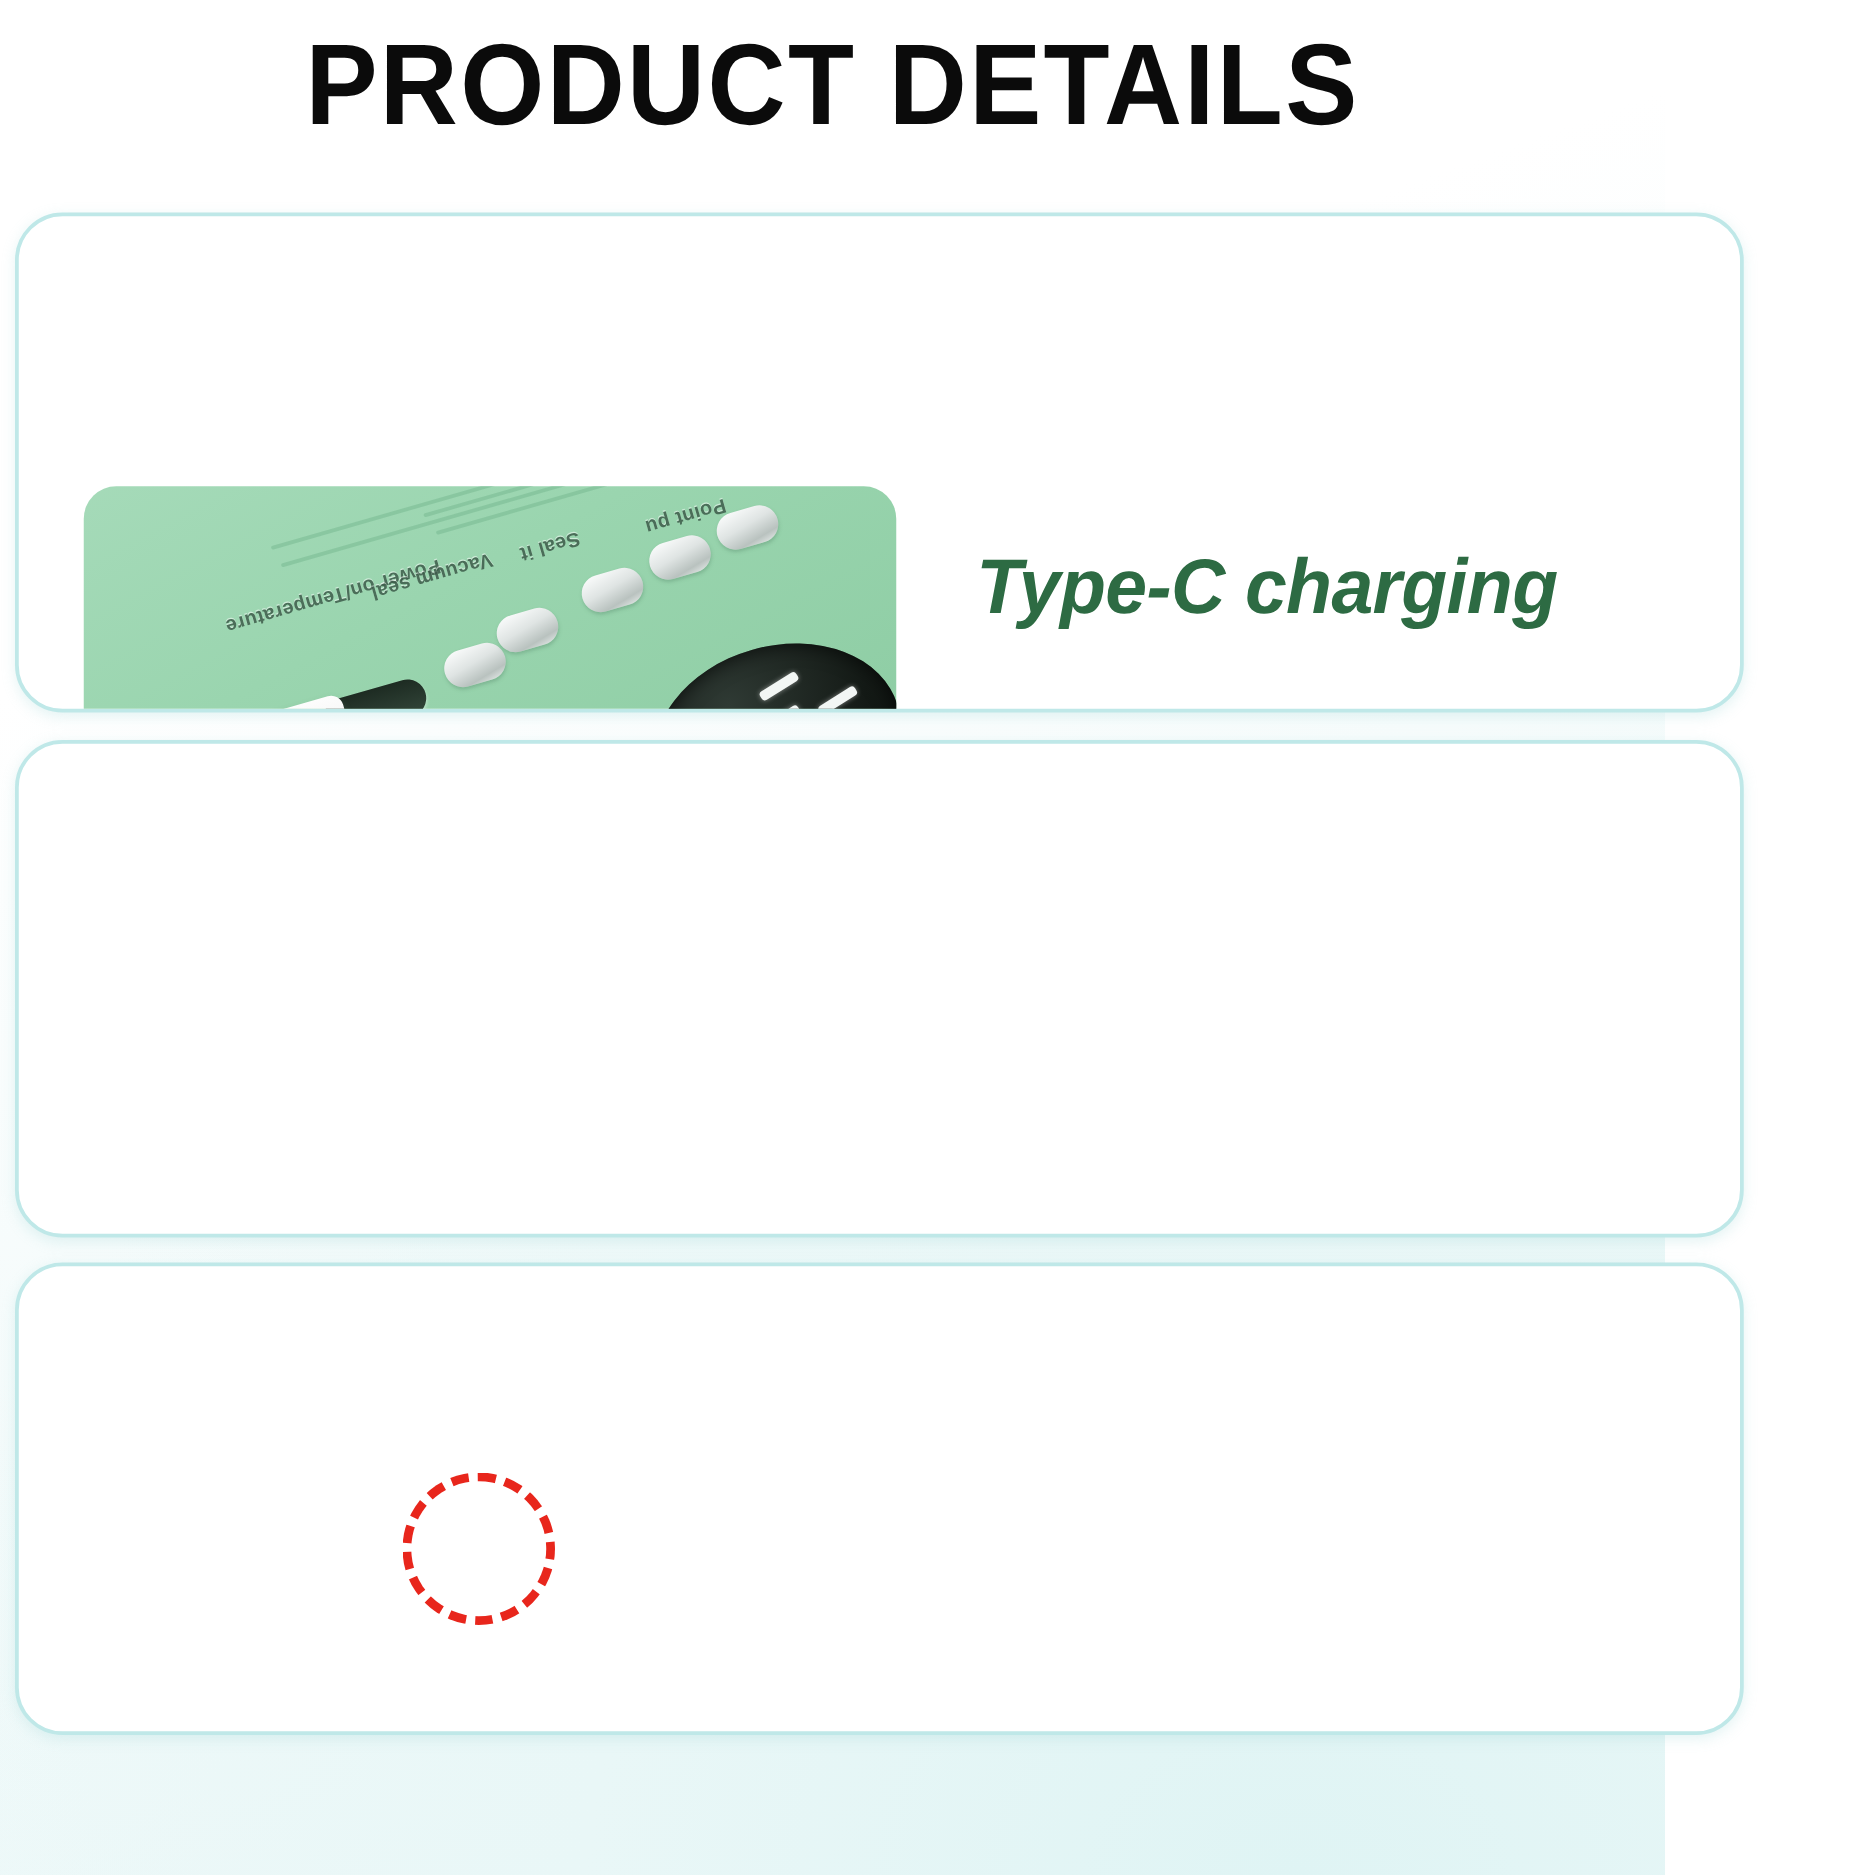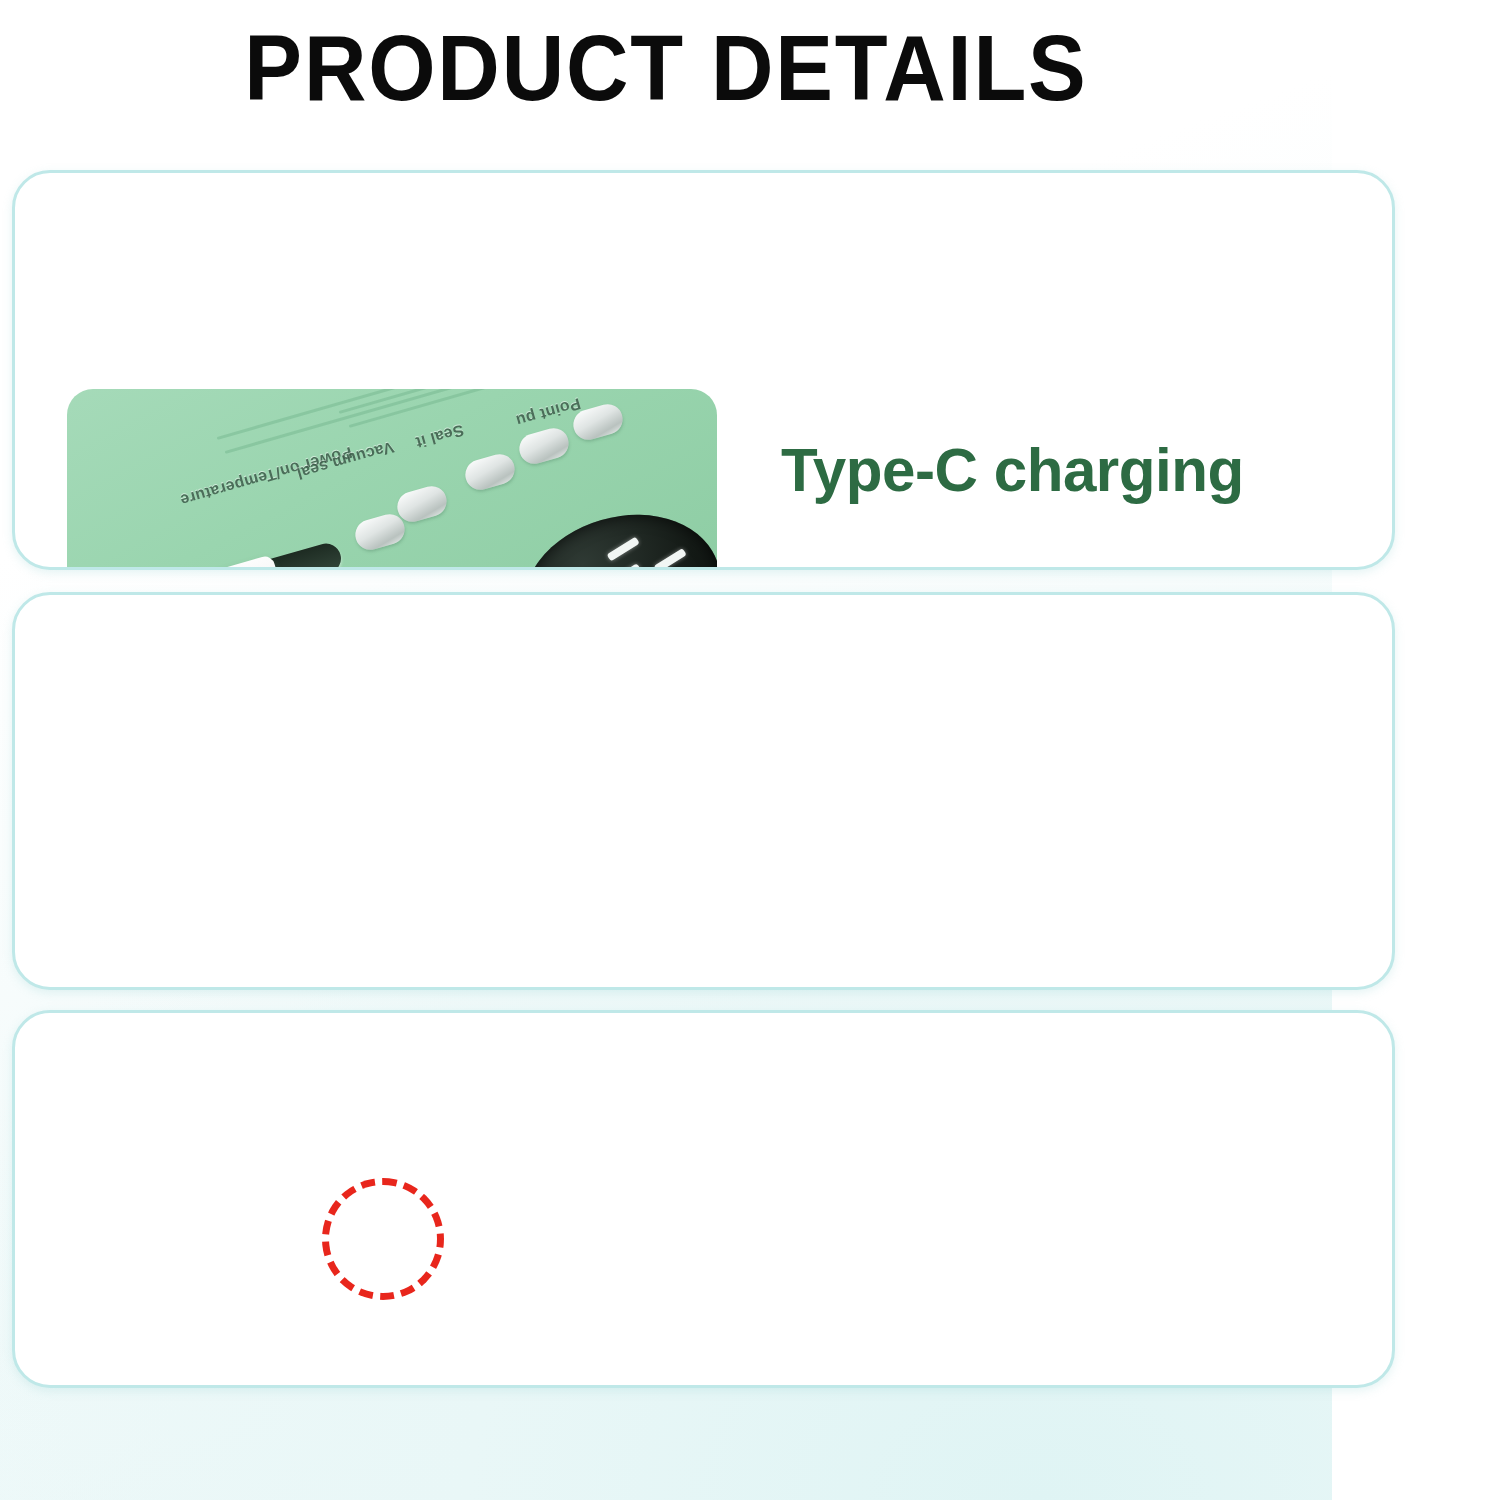--- a/index.html
+++ b/index.html
@@ -52,21 +52,21 @@
     border: 3px solid #bfe8e8;
     border-radius: 38px;
     box-shadow: 0 3px 10px rgba(150,210,210,0.25);
     overflow: hidden;
   }
   .card-1 { top: 170px;  height: 400px; }
   .card-2 { top: 592px;  height: 398px; }
   .card-3 { top: 1010px; height: 378px; }
 
   
-  .textblock { position: absolute; }
+  .textblock { position: absolute; font-style: italic; }
   .heading {
     font-size: 62px;
     font-weight: 700;
     color: #2d6b43;
     font-family: "Liberation Sans Narrow", "Liberation Sans", sans-serif;
     letter-spacing: -0.5px;
     line-height: 1.12;
     white-space: nowrap;
     text-shadow: 0 3px 5px rgba(255,255,255,0.85);
     transform: scaleX(0.97);

